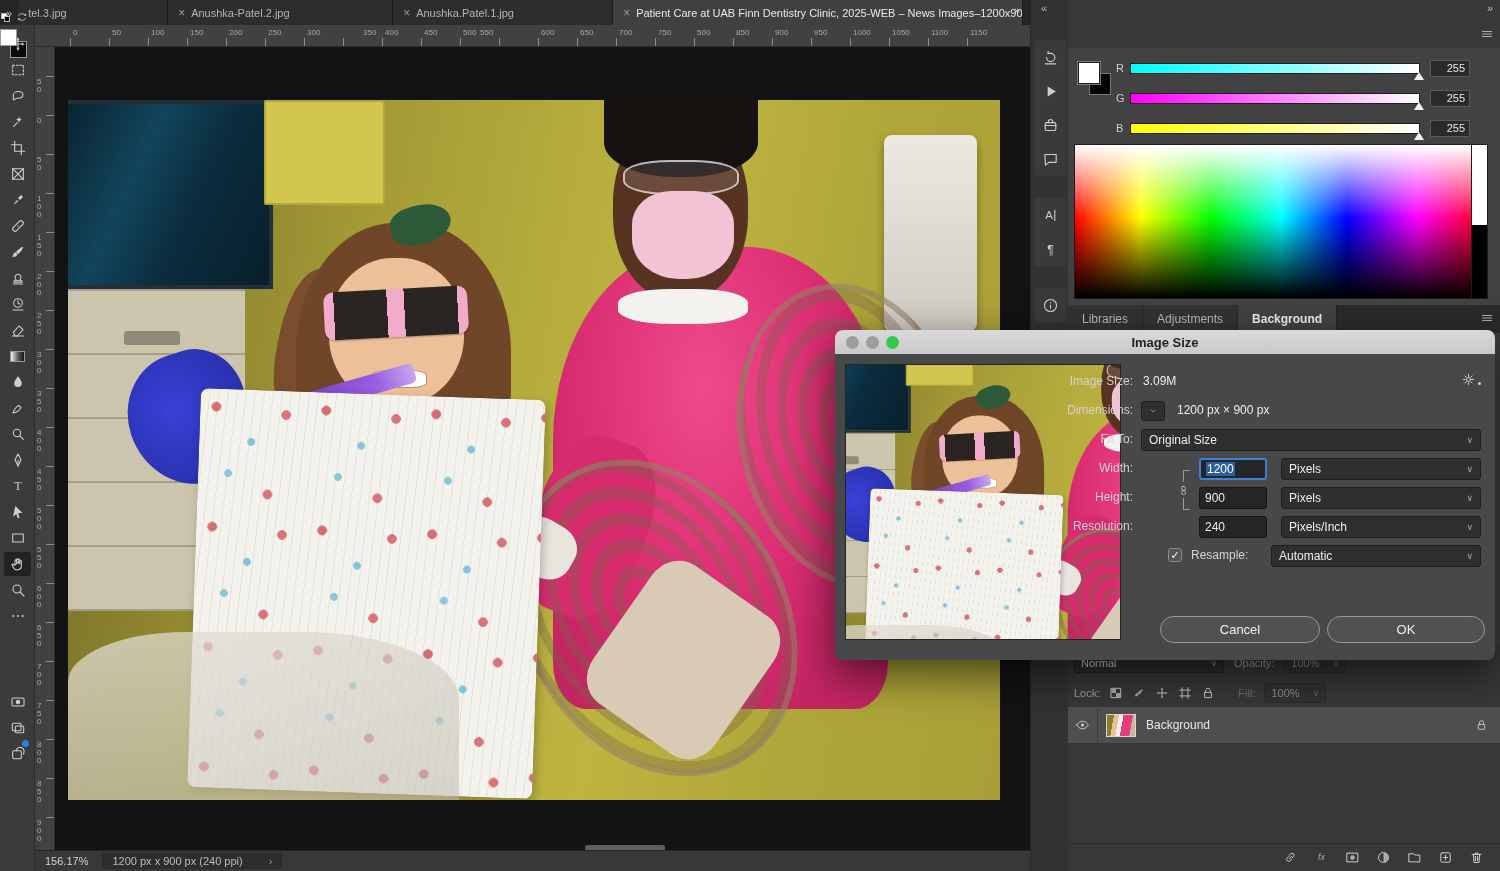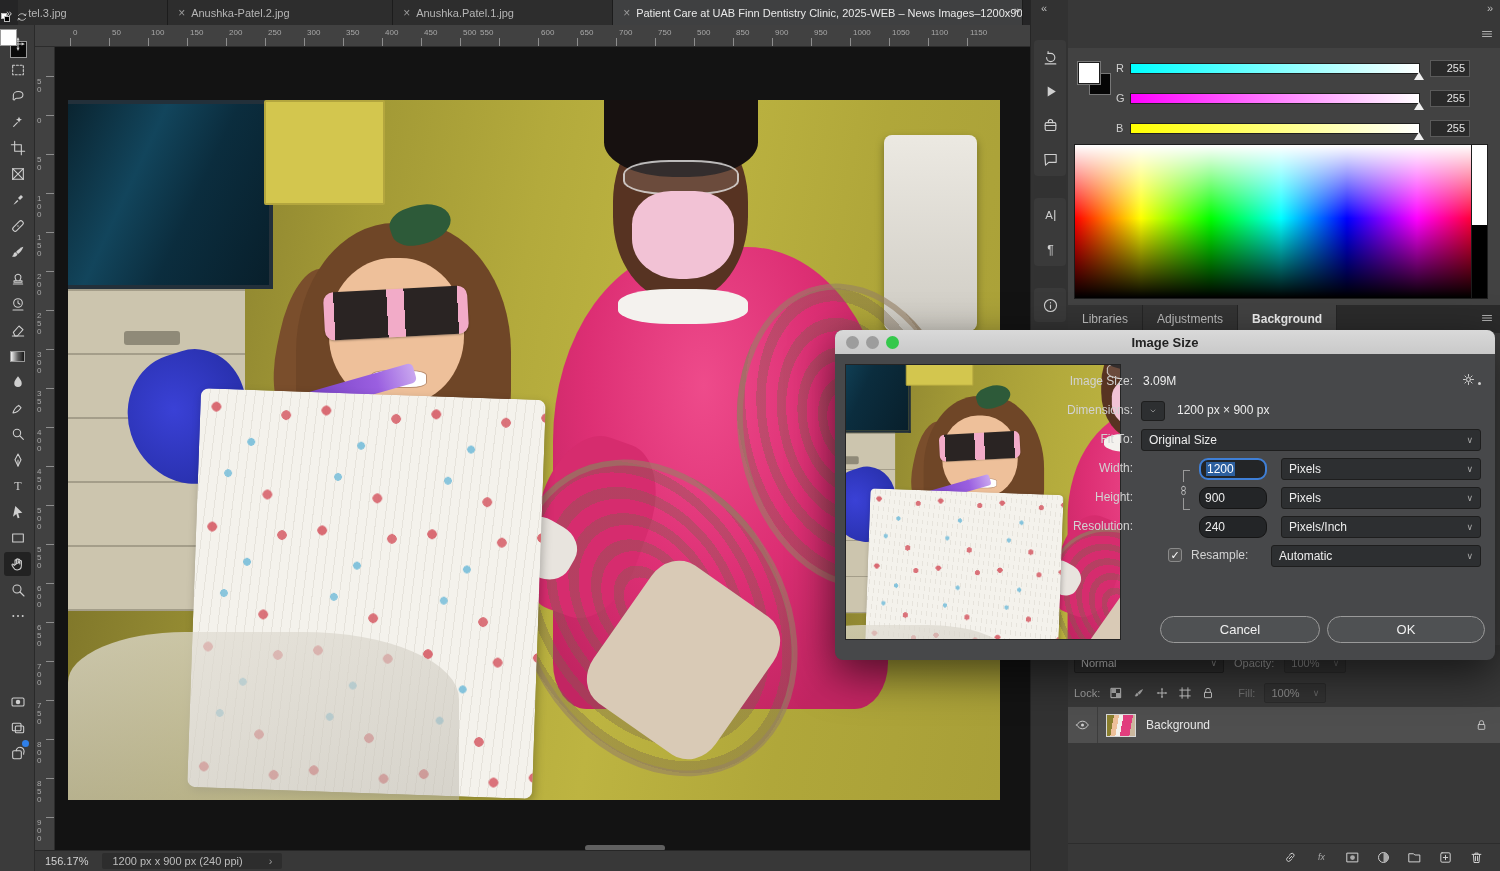--- a/index.html
+++ b/index.html
@@ -159,21 +159,21 @@
     color:#222;font-size:13px;font-weight:bold;}
   .tl{position:absolute;top:6px;width:13px;height:13px;border-radius:50%;}
   .tl1{left:11px;background:#9d9d9d;} .tl2{left:31px;background:#9d9d9d;} .tl3{left:51px;background:#35c84c;}
   #dlg-preview{position:absolute;left:10px;top:34px;width:276px;height:276px;background:#2c2c2c;border:1px solid #242424;overflow:hidden;}
   #dlg-preview .photo{transform:scale(.56);margin-left:-50px;margin-top:-38px;}
   .dlabel{position:absolute;width:130px;text-align:right;color:#d2d2d2;font-size:12px;}
   .dvalue{color:#ededed;font-size:12px;}
   .dselect{position:absolute;height:22px;background:#2d2f31;border:1px solid #1e1e1e;border-radius:3px;
     color:#ededed;font-size:12px;display:flex;align-items:center;justify-content:space-between;padding:0 7px;}
   .dselect .chev{color:#a8a8a8;font-size:9px;}
-  .dinput{position:absolute;width:68px;height:22px;background:#232527;border:1px solid #151515;border-radius:9px;
+  .dinput{position:absolute;width:68px;height:22px;background:#232527;border:1px solid #151515;border-radius:3px;
     color:#ededed;font-size:12px;display:flex;align-items:center;padding:0 5px;}
   .dinput.focus{border:2px solid #3f7fd6;}
   .dinput .sel{background:#2c5f9e;color:#fff;padding:0 1px;}
   .dimchip{position:absolute;width:24px;height:20px;background:#2d2f31;border:1px solid #1e1e1e;border-radius:3px;display:flex;align-items:center;justify-content:center;}
   .linkbracket{position:absolute;border-left:1px solid #9a9a9a;border-top:1px solid #9a9a9a;border-bottom:1px solid #9a9a9a;width:7px;}
   .chainbox{position:absolute;width:16px;height:16px;background:#47484a;display:flex;align-items:center;justify-content:center;}
   .dcheck{position:absolute;width:14px;height:14px;background:#555;border:1px solid #8a8a8a;border-radius:3px;color:#fff;
     display:flex;align-items:center;justify-content:center;font-size:11px;}
   .dbtn{position:absolute;height:27px;border:1px solid #9a9a9a;border-radius:14px;background:#4f5153;
     color:#f0f0f0;font-size:13px;display:flex;align-items:center;justify-content:center;}
@@ -377,21 +377,21 @@
       <span class="tick" style="left: 116px;">100</span>
       <span class="tline" style="left: 152px;"></span>
       <span class="tick" style="left: 155px;">150</span>
       <span class="tline" style="left: 191px;"></span>
       <span class="tick" style="left: 194px;">200</span>
       <span class="tline" style="left: 230px;"></span>
       <span class="tick" style="left: 233px;">250</span>
       <span class="tline" style="left: 269px;"></span>
       <span class="tick" style="left: 272px;">300</span>
       <span class="tline" style="left: 308px;"></span>
-      <span class="tick" style="left: 311px;">350</span>
+      <span class="tick" style="left: 328px;">350</span>
       <span class="tline" style="left: 347px;"></span>
       <span class="tick" style="left: 350px;">400</span>
       <span class="tline" style="left: 386px;"></span>
       <span class="tick" style="left: 389px;">450</span>
       <span class="tline" style="left: 425px;"></span>
       <span class="tick" style="left: 428px;">500</span>
       <span class="tline" style="left: 464px;"></span>
       <span class="tick" style="left: 445px;">550</span>
       <span class="tline" style="left: 503px;"></span>
       <span class="tick" style="left: 506px;">600</span>

